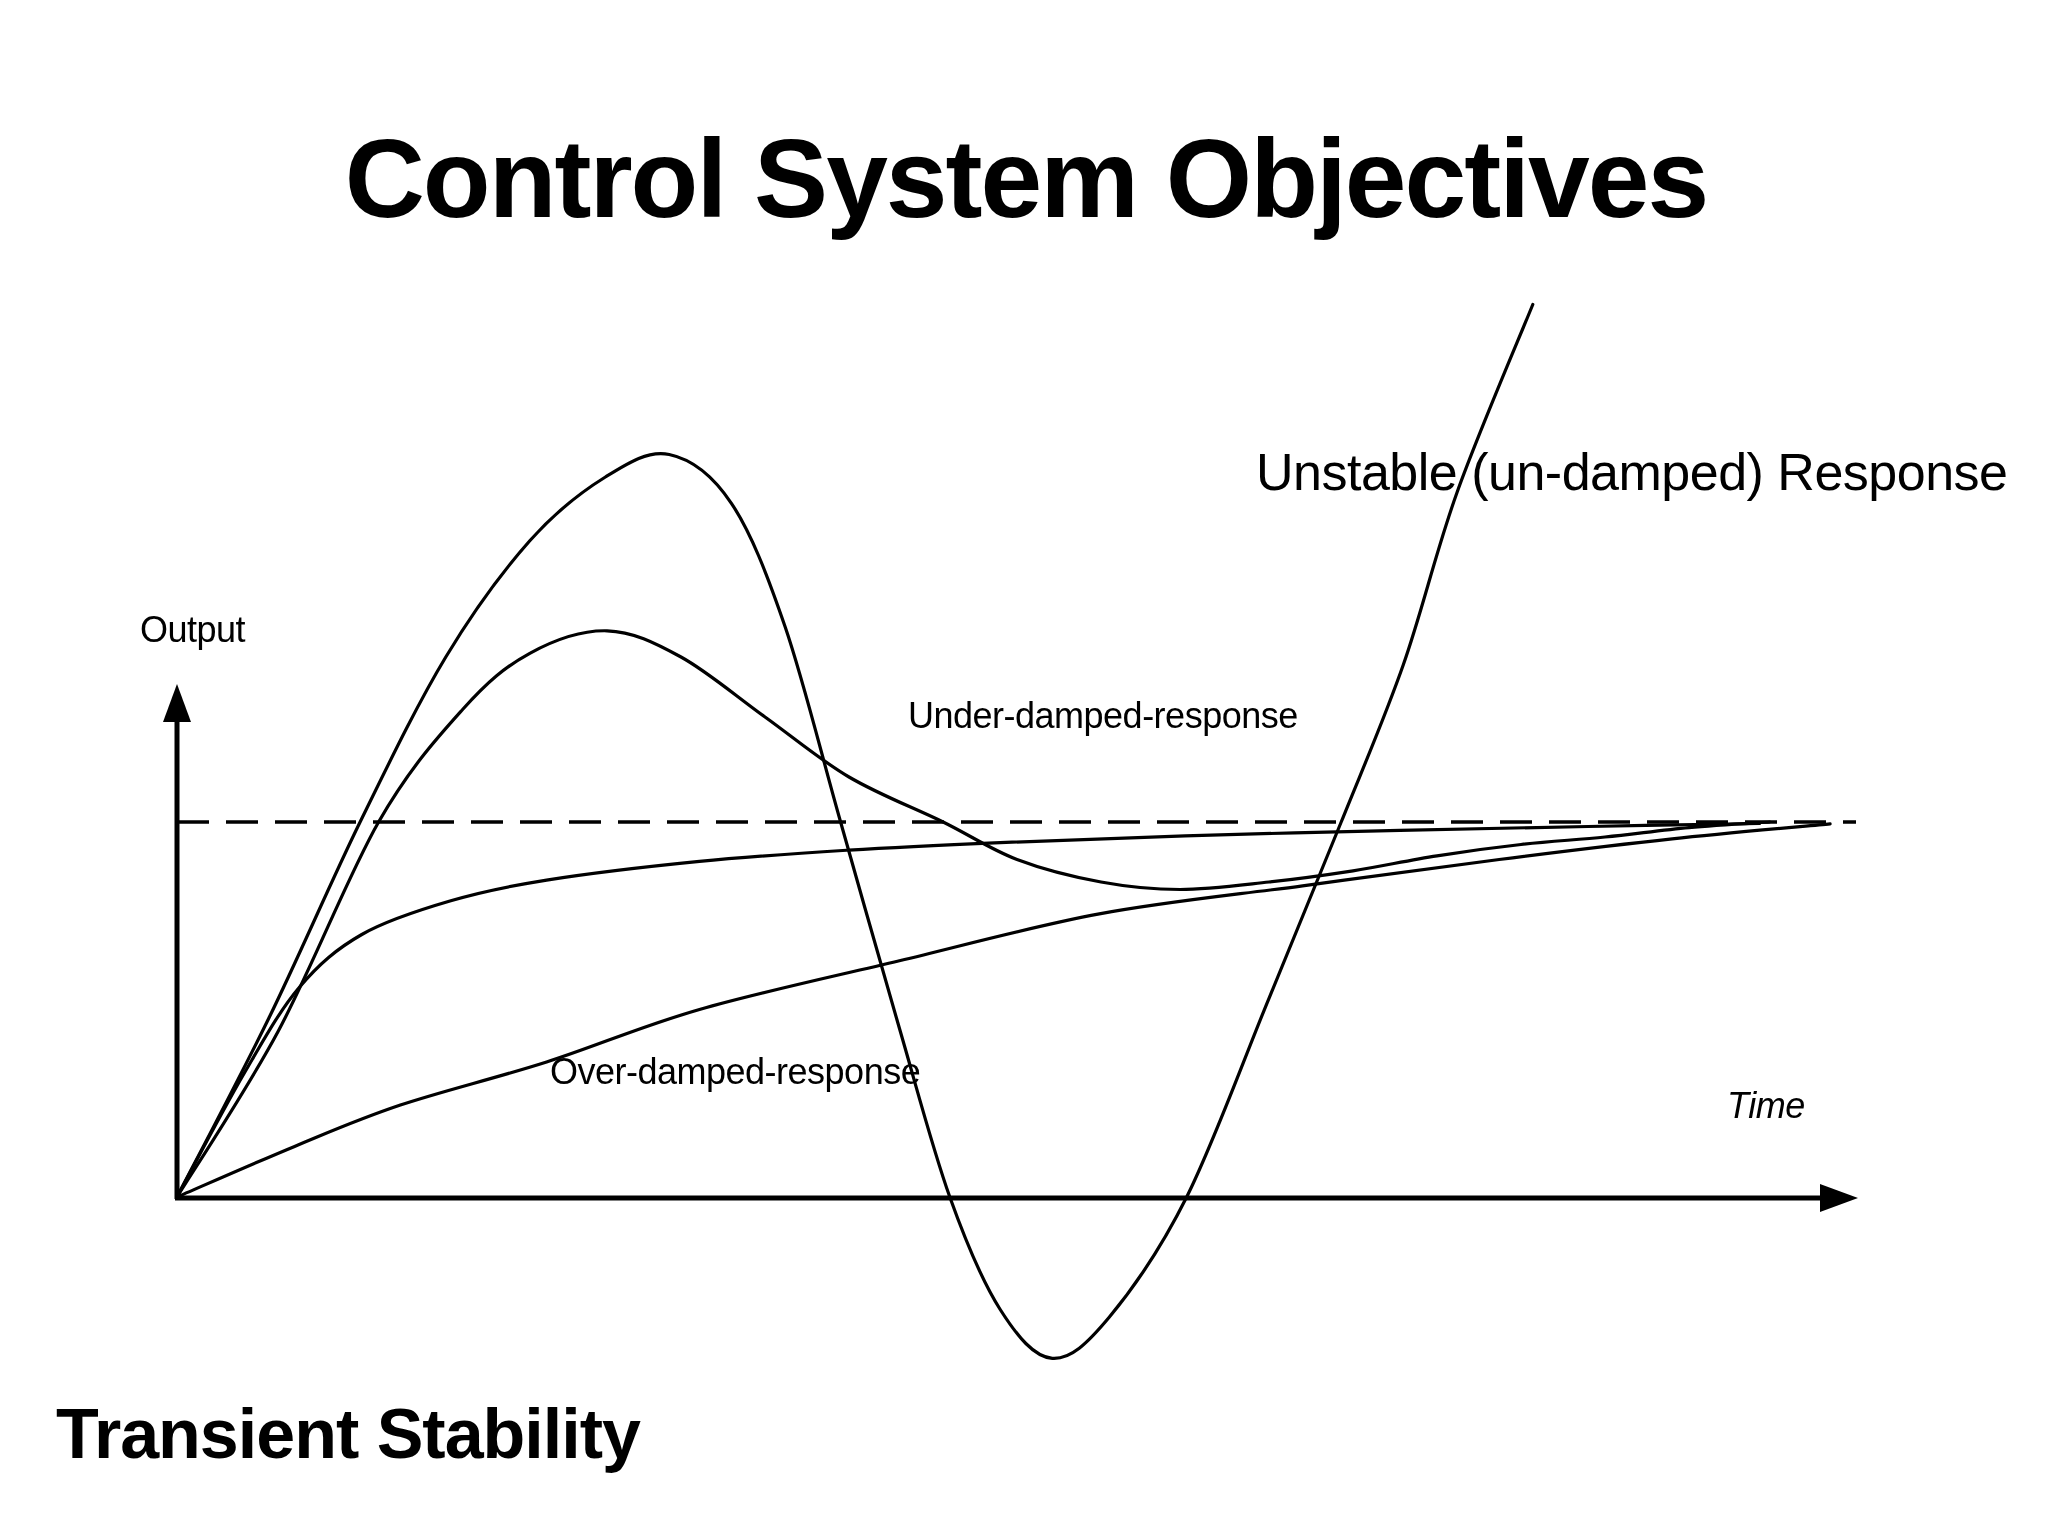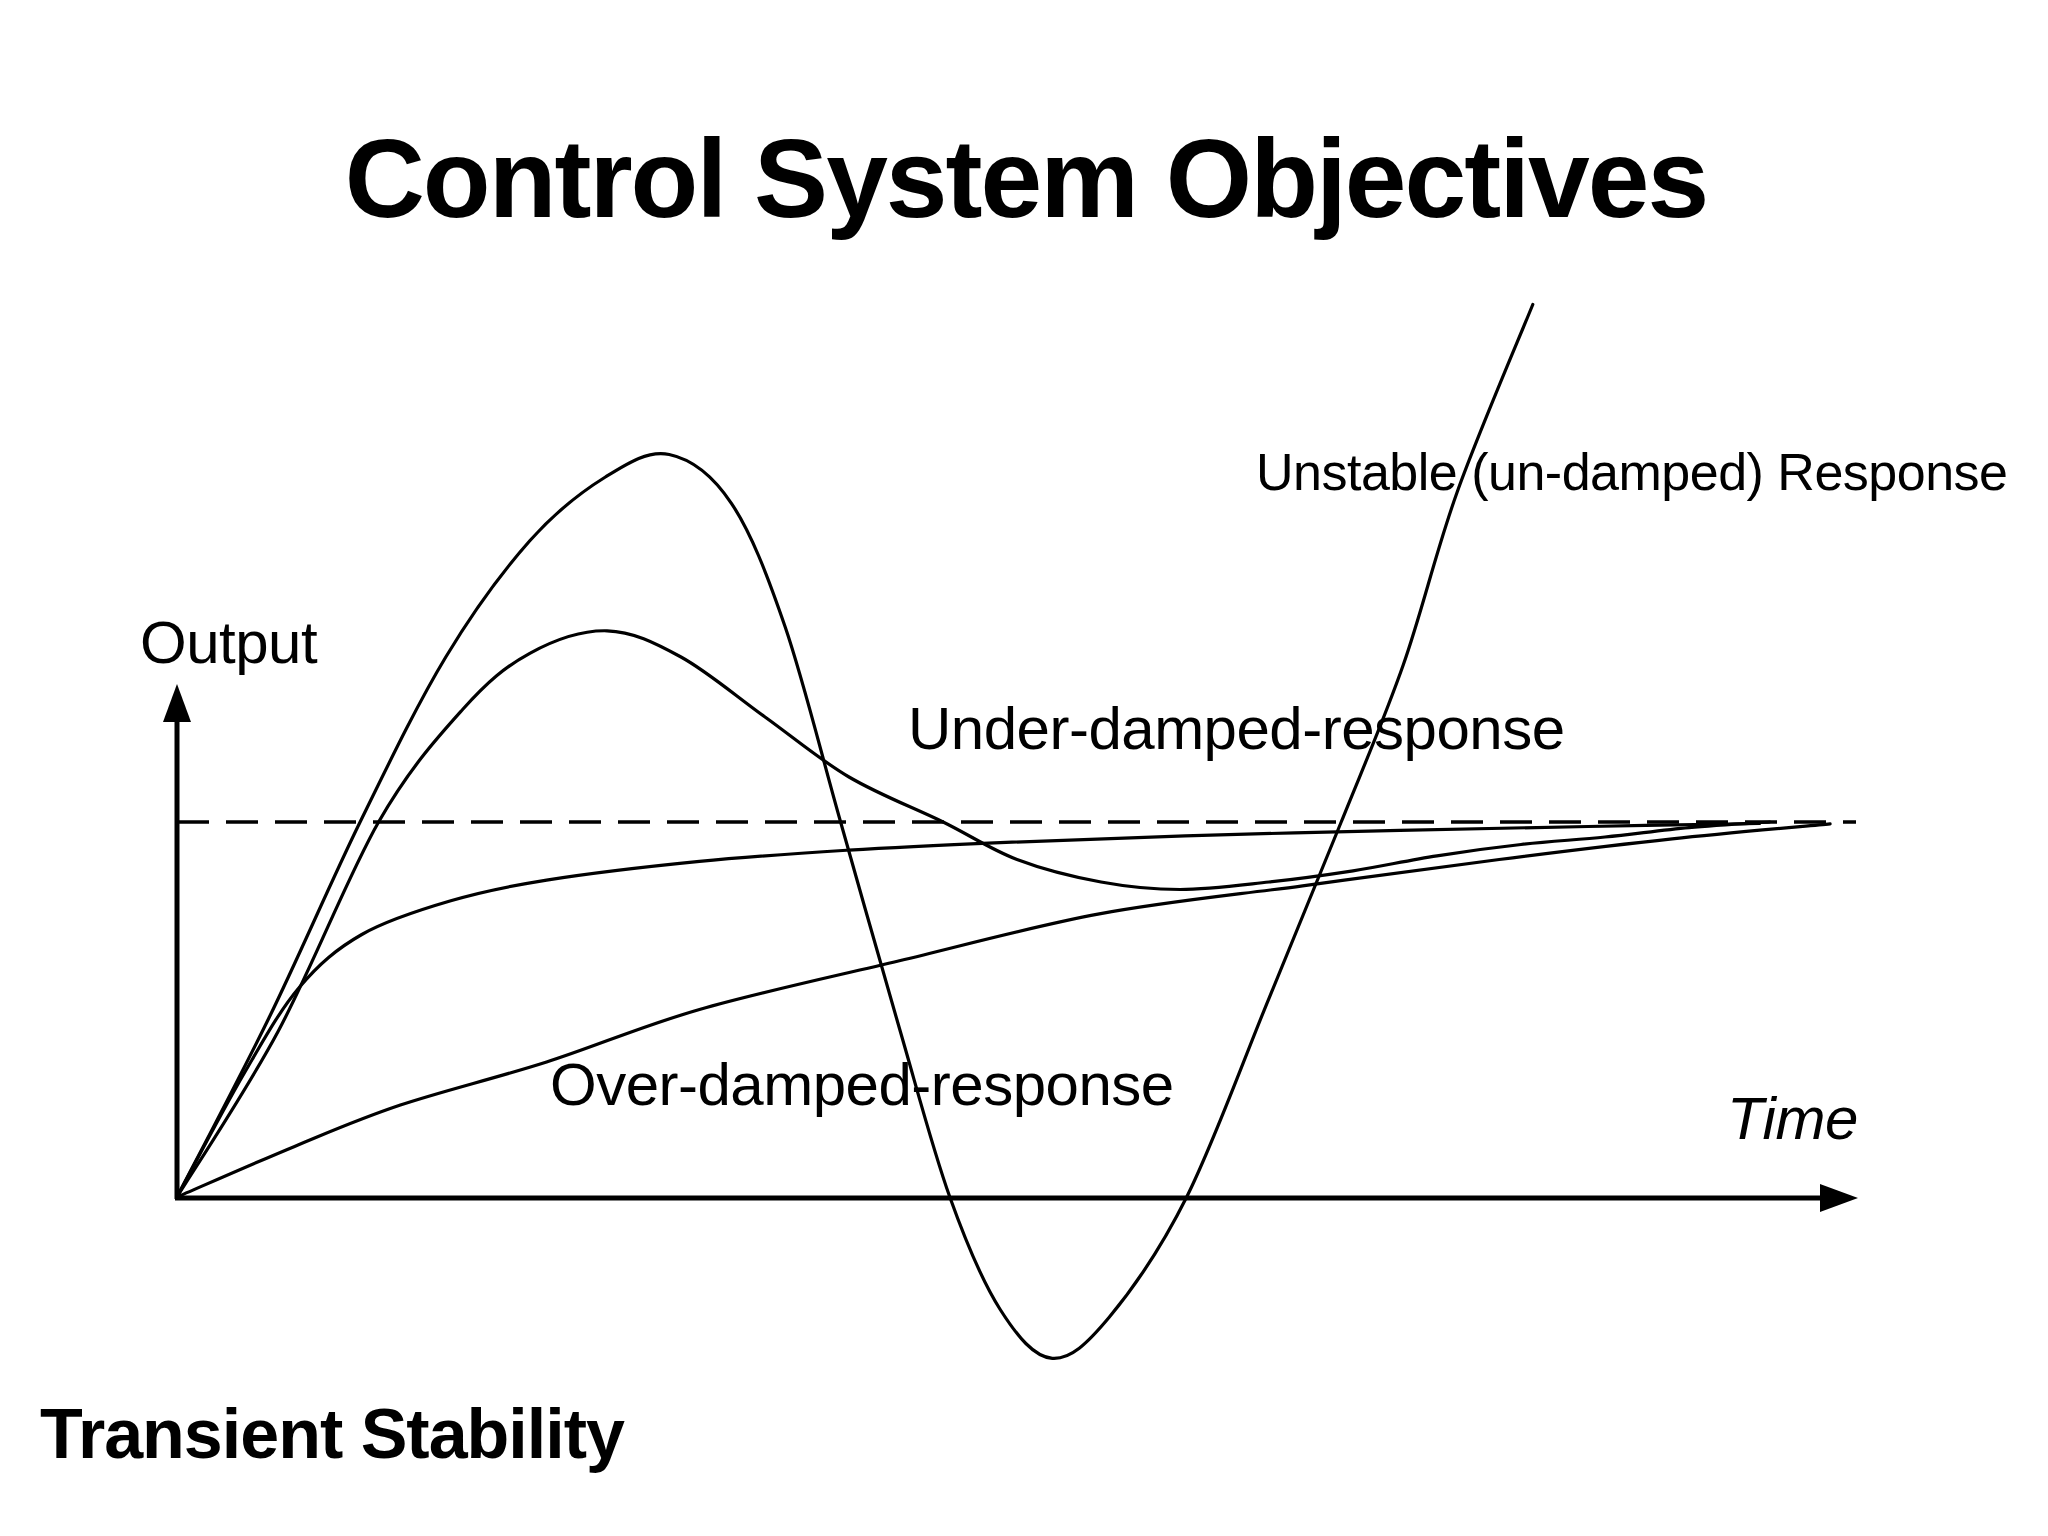--- a/index.html
+++ b/index.html
@@ -17,34 +17,34 @@
     text-align:center;
     font-size:111px;
     font-weight:bold;
     letter-spacing:-2px;
     line-height:1.1;
     white-space:nowrap;
   }
   .chart-svg{position:absolute;left:0;top:0;width:2048px;height:1536px;}
   .curve-label{
     position:absolute;
-    font-size:60px;
+    font-size:36px;
     letter-spacing:-0.5px;
     line-height:1.1;
     white-space:nowrap;
   }
   .lbl-unstable{left:1256px;top:444px;font-size:52px;text-align:right;}
   .lbl-under{left:908px;top:696px;}
   .lbl-critical{left:405px;top:884px;}
   .lbl-over{left:550px;top:1052px;text-align:right;}
   .lbl-output{left:140px;top:610px;}
   .lbl-time{left:1727px;top:1086px;font-style:italic;}
   .slide-footer{
     position:absolute;
-    left:40px;top:1394px;
+    left:56px;top:1394px;
     font-size:70px;
     font-weight:bold;
     letter-spacing:-1px;
     white-space:nowrap;
   }
 </style>
 </head>
 <body>
 
 <div class="slide" style="background: rgb(255, 255, 255); color: rgb(0, 0, 0);">

